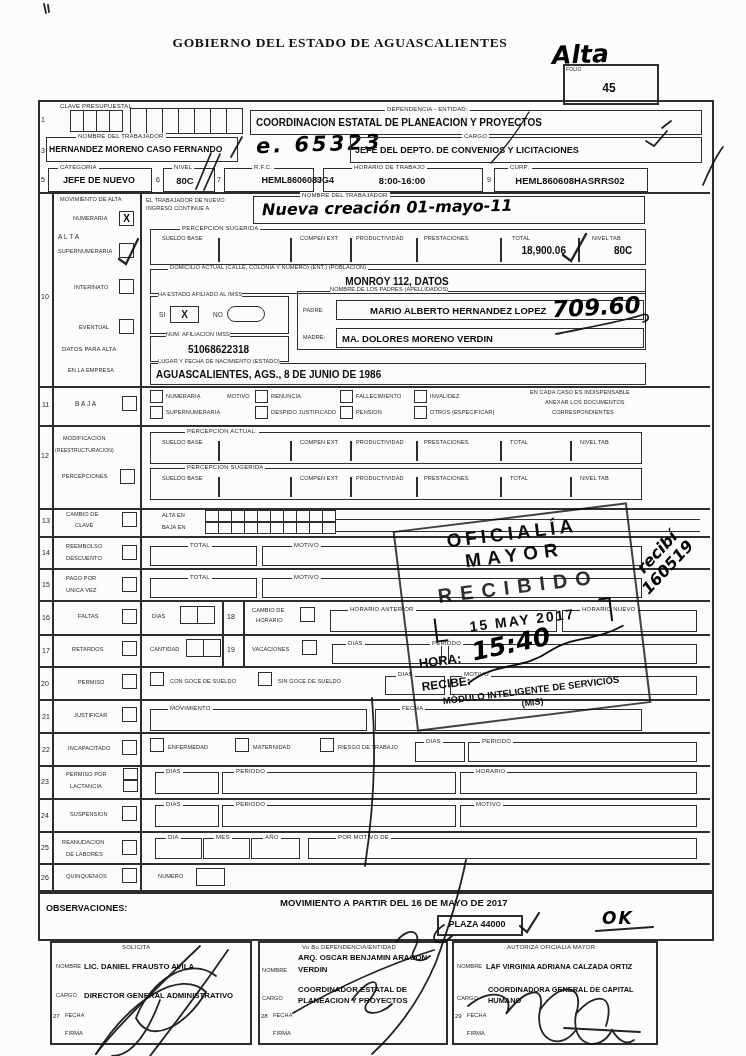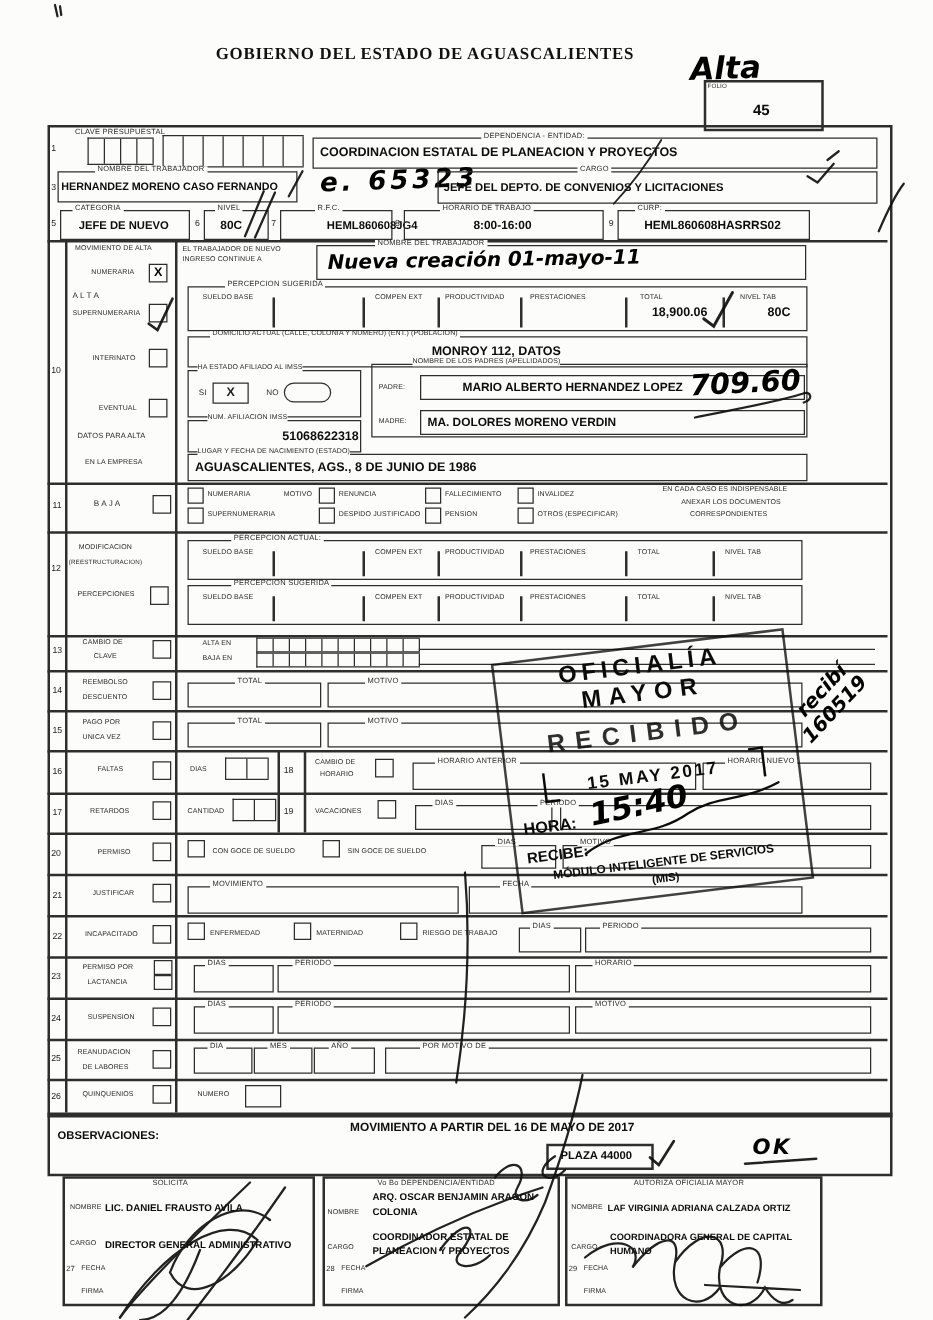--- a/index.html
+++ b/index.html
@@ -148,21 +148,21 @@
   <div class="lbl2" style="left:303px;top:308px;">PADRE:</div>
   <div class="box" style="left:336px;top:300px;width:306px;height:18px;"></div>
   <div class="val" style="left:342px;top:306px;font-size:9.5px;padding-left:28px;">MARIO ALBERTO HERNANDEZ LOPEZ</div>
   <div class="hand" style="left:552px;top:296px;font-size:23px;z-index:20;transform:rotate(-3deg);">709.60</div>
   <div class="lbl2" style="left:303px;top:335px;">MADRE:</div>
   <div class="box" style="left:336px;top:328px;width:306px;height:18px;"></div>
   <div class="val" style="left:342px;top:334px;font-size:9.5px;">MA. DOLORES MORENO VERDIN</div>
 
   <div class="box" style="left:150px;top:336px;width:137px;height:24px;"></div>
   <div class="lbl2" style="left:166px;top:332px;background:#fcfcfa;">NUM. AFILIACION IMSS</div>
-  <div class="val" style="left:150px;top:345px;width:137px;text-align:right;">51068622318</div>
+  <div class="val" style="left:150px;top:345px;width:137px;text-align:center;">51068622318</div>
 
   <div class="box" style="left:150px;top:363px;width:494px;height:20px;"></div>
   <div class="lbl2" style="left:158px;top:359px;background:#fcfcfa;">LUGAR Y FECHA DE NACIMIENTO (ESTADO)</div>
   <div class="val" style="left:156px;top:370px;">AGUASCALIENTES, AGS., 8 DE JUNIO DE 1986</div>
 
   <div class="hline" style="left:38px;top:386px;width:672px;"></div>
 
   <div class="num" style="left:42px;top:401px;">11</div>
   <div class="lbl2" style="left:75px;top:401px;font-size:6.5px;">B A J A</div>
   <div class="cb" style="left:122px;top:396px;"></div>
@@ -423,21 +423,21 @@
   <div class="lbl2" style="left:56px;top:993px;">CARGO</div>
   <div class="val" style="left:84px;top:992px;font-size:7.8px;">DIRECTOR GENERAL ADMINISTRATIVO</div>
   <div class="num" style="left:53px;top:1013px;font-size:6px;">27</div>
   <div class="lbl2" style="left:65px;top:1013px;">FECHA</div>
   <div class="lbl2" style="left:65px;top:1031px;">FIRMA</div>
 
   <div class="box" style="left:258px;top:941px;width:186px;height:100px;border-width:2px;"></div>
   <div class="lbl" style="left:300px;top:944px;">Vo Bo DEPENDENCIA/ENTIDAD</div>
   <div class="lbl2" style="left:262px;top:968px;">NOMBRE</div>
   <div class="val" style="left:298px;top:954px;font-size:7.8px;">ARQ. OSCAR BENJAMIN ARAGON</div>
-  <div class="val" style="left:298px;top:966px;font-size:7.8px;">COLONIA</div>
+  <div class="val" style="left:298px;top:966px;font-size:7.8px;">VERDIN</div>
   <div class="lbl2" style="left:262px;top:996px;">CARGO</div>
   <div class="val" style="left:298px;top:986px;font-size:7.8px;">COORDINADOR ESTATAL DE</div>
   <div class="val" style="left:298px;top:997px;font-size:7.8px;">PLANEACION Y PROYECTOS</div>
   <div class="num" style="left:261px;top:1013px;font-size:6px;">28</div>
   <div class="lbl2" style="left:273px;top:1013px;">FECHA</div>
   <div class="lbl2" style="left:273px;top:1031px;">FIRMA</div>
 
   <div class="box" style="left:452px;top:941px;width:202px;height:100px;border-width:2px;"></div>
   <div class="lbl" style="left:505px;top:944px;">AUTORIZA OFICIALIA MAYOR</div>
   <div class="lbl2" style="left:457px;top:964px;">NOMBRE</div>

